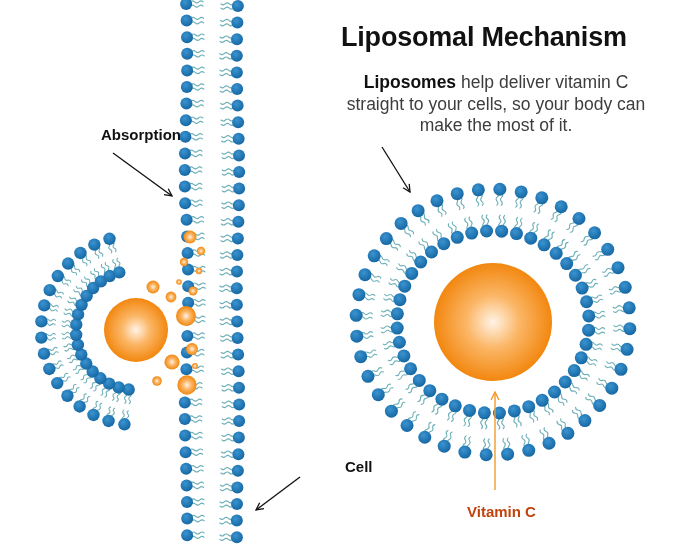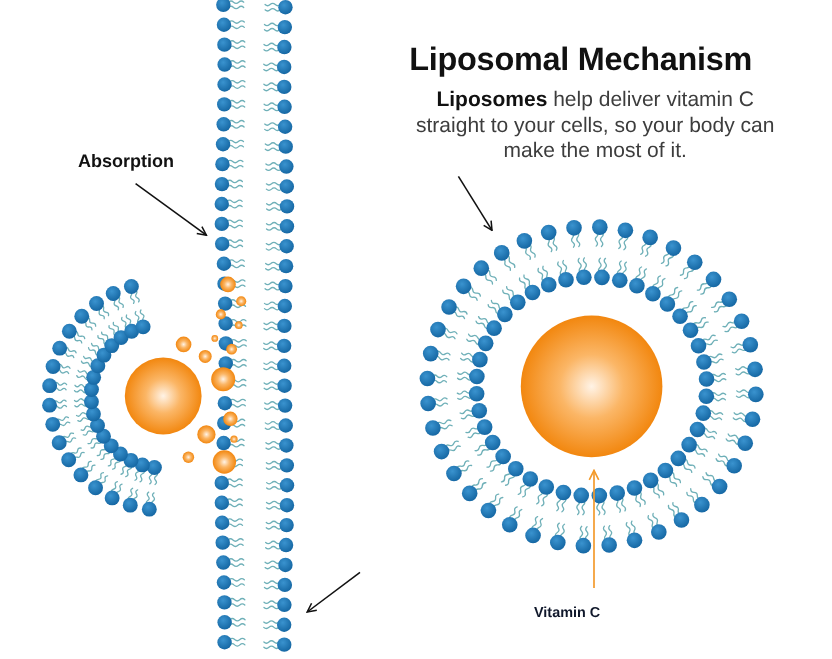--- a/index.html
+++ b/index.html
@@ -1,24 +1,24 @@
 <!DOCTYPE html>
 <html><head>
   <meta charset="utf-8">
   <style>
     html, body { margin: 0; padding: 0; background: #ffffff; }
     body { width: 693px; height: 549px; position: relative; overflow: hidden; font-family: "Liberation Sans", "DejaVu Sans", sans-serif; }
     #diagram { position: absolute; left: 0; top: 0; }
-    .title { position: absolute; left: 341px; top: 22px; font-size: 27px; font-weight: 700; color: #111111; letter-spacing: -0.2px; white-space: nowrap; margin-top: 12px; }
+    .title { position: absolute; left: 341px; top: 22px; font-size: 27px; font-weight: 700; color: #111111; letter-spacing: -0.2px; white-space: nowrap; }
     .desc { position: absolute; left: 341px; top: 72px; width: 310px; font-size: 17.5px; line-height: 21.5px; color: #3d3d3d; text-align: center; }
     .desc b { color: #111111; font-weight: 700; }
-    .label { position: absolute; font-size: 15px; font-weight: 700; color: #111111; line-height: 19px; }
+    .label { position: absolute; font-size: 15px; font-weight: 700; color: #111111; line-height: 19px; margin-left: 36px; }
     .lbl-absorption { left: 65px; top: 125px; }
     .lbl-cell { left: 309px; top: 457px; width: 100px; }
-    .lbl-vitc { position: absolute; left: 445px; top: 503px; font-size: 12px; font-weight: 700; color: #0f172a; white-space: nowrap; }
+    .lbl-vitc { position: absolute; left: 467px; top: 503px; font-size: 15px; font-weight: 700; color: #c2410c; white-space: nowrap; }
   </style>
 </head>
 <body>
 
 <svg id="diagram" width="693" height="549" viewBox="0 0 693 549" xmlns="http://www.w3.org/2000/svg">
   <defs>
     <radialGradient id="orangeGrad" cx="50%" cy="50%" r="50%">
       <stop offset="0%" stop-color="#fff3e6"></stop>
       <stop offset="45%" stop-color="#fbb666"></stop>
       <stop offset="100%" stop-color="#f2870f"></stop>
@@ -964,14 +964,15 @@
   <line x1="113" y1="153" x2="172" y2="196" stroke="#111" stroke-width="1.3" marker-end="url(#arrowBlack)"></line>
   <line x1="300" y1="477" x2="256" y2="510" stroke="#111" stroke-width="1.3" marker-end="url(#arrowBlack)"></line>
   <line x1="382" y1="147" x2="410" y2="192" stroke="#111" stroke-width="1.3" marker-end="url(#arrowBlack)"></line>
   <line x1="495" y1="490" x2="495" y2="392" stroke="#f39a2b" stroke-width="1.4" marker-end="url(#arrowOrange)"></line>
 </svg>
 
 <div class="title">Liposomal Mechanism</div>
 <div class="desc"><b>Liposomes</b><span> help deliver vitamin C straight to your cells, so your body can make the most of it.</span></div>
 <div class="label lbl-absorption">Absorption</div>
 <div class="label lbl-cell">
+    <div>Cell</div>
   </div>
 <div class="lbl-vitc">Vitamin C</div>
 
 </body></html>

